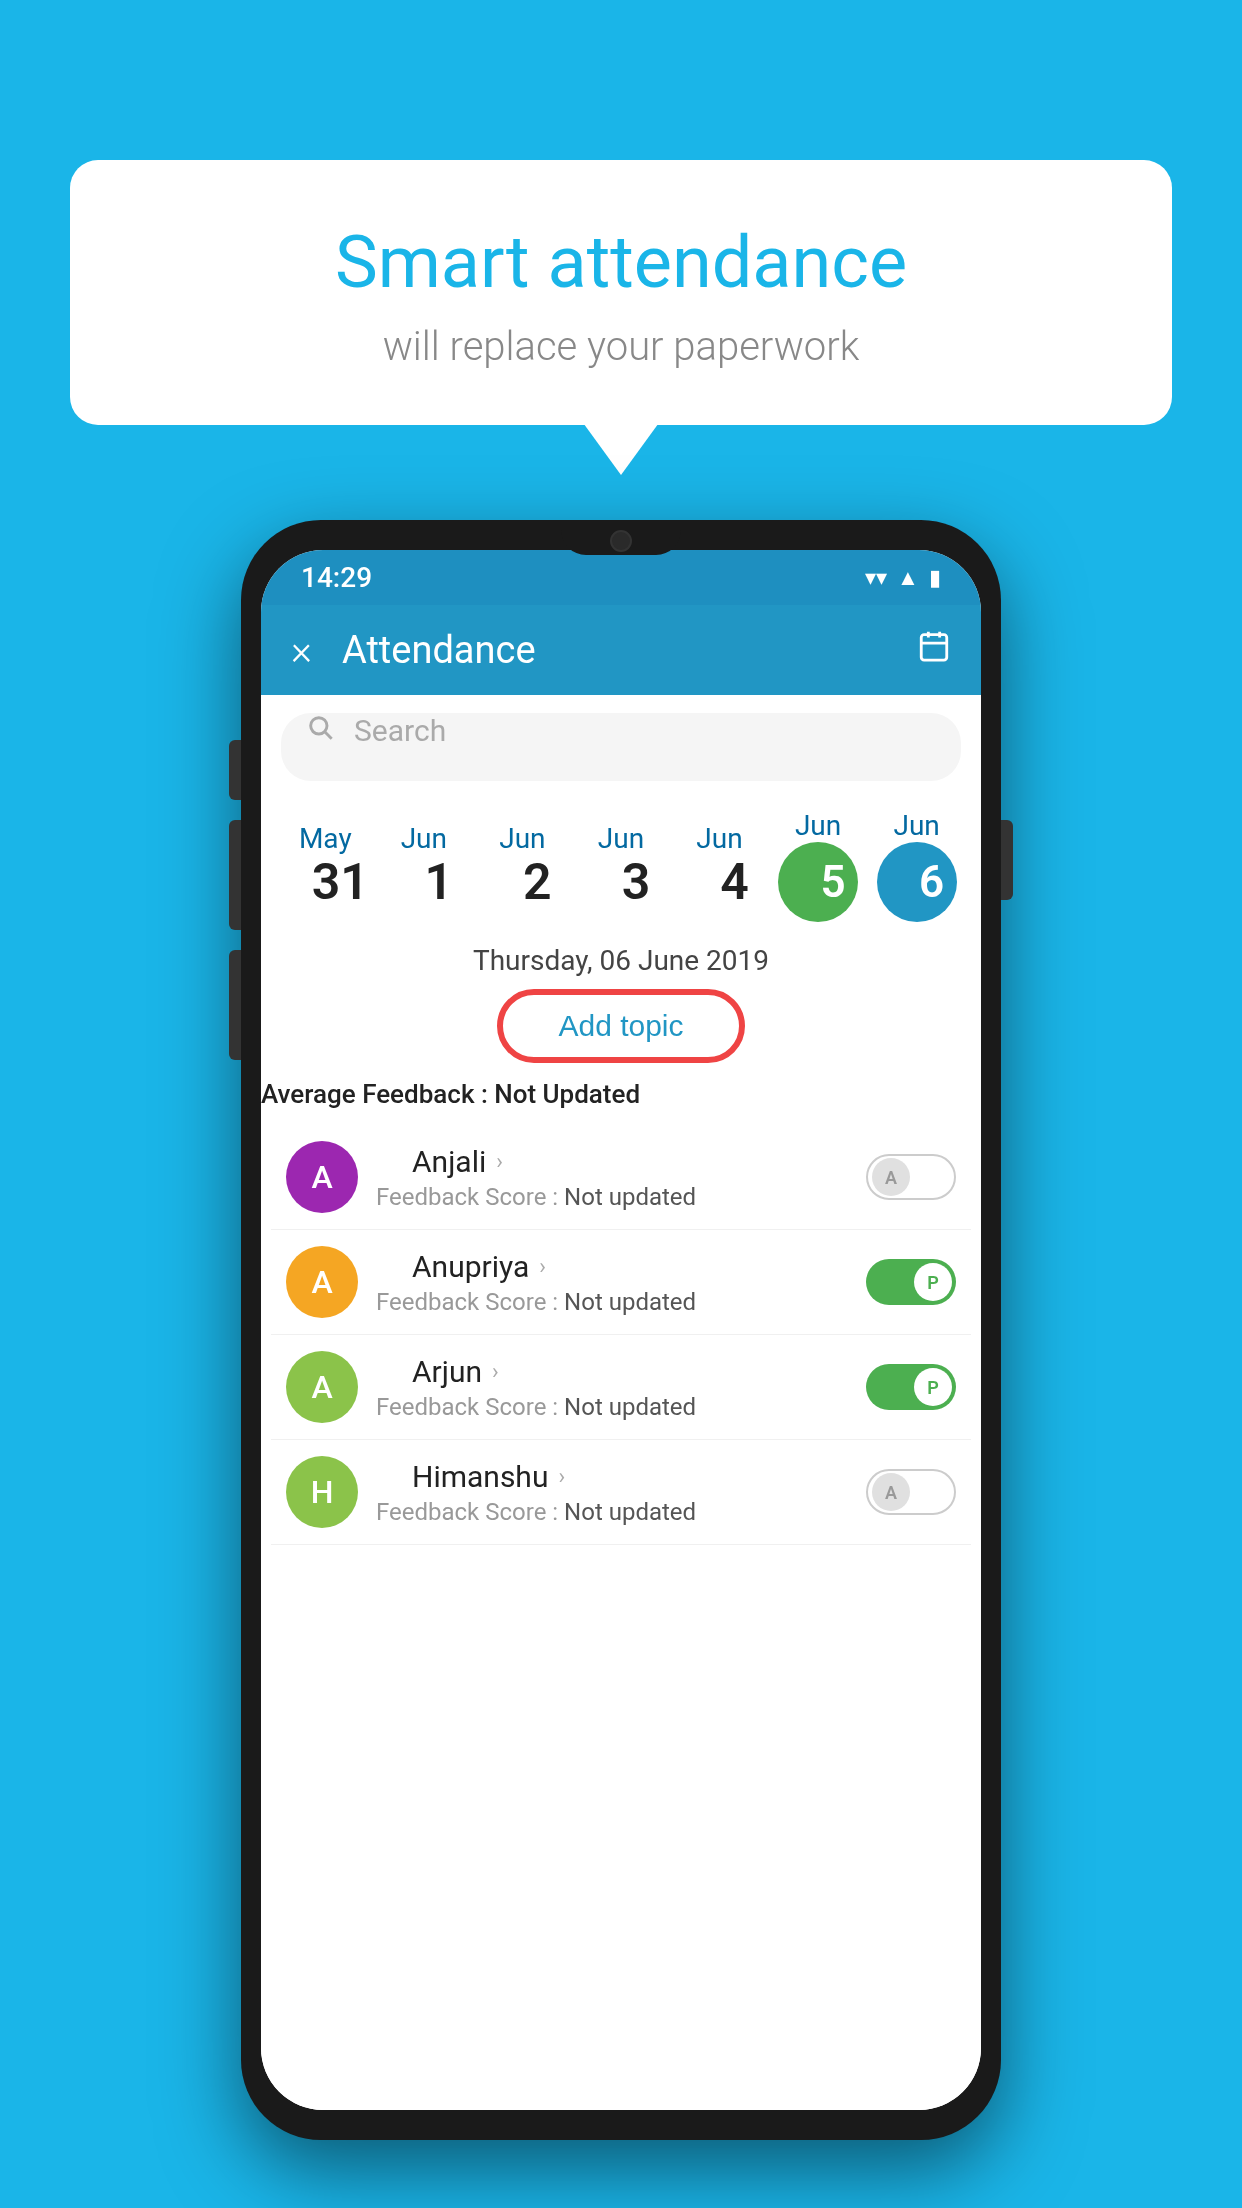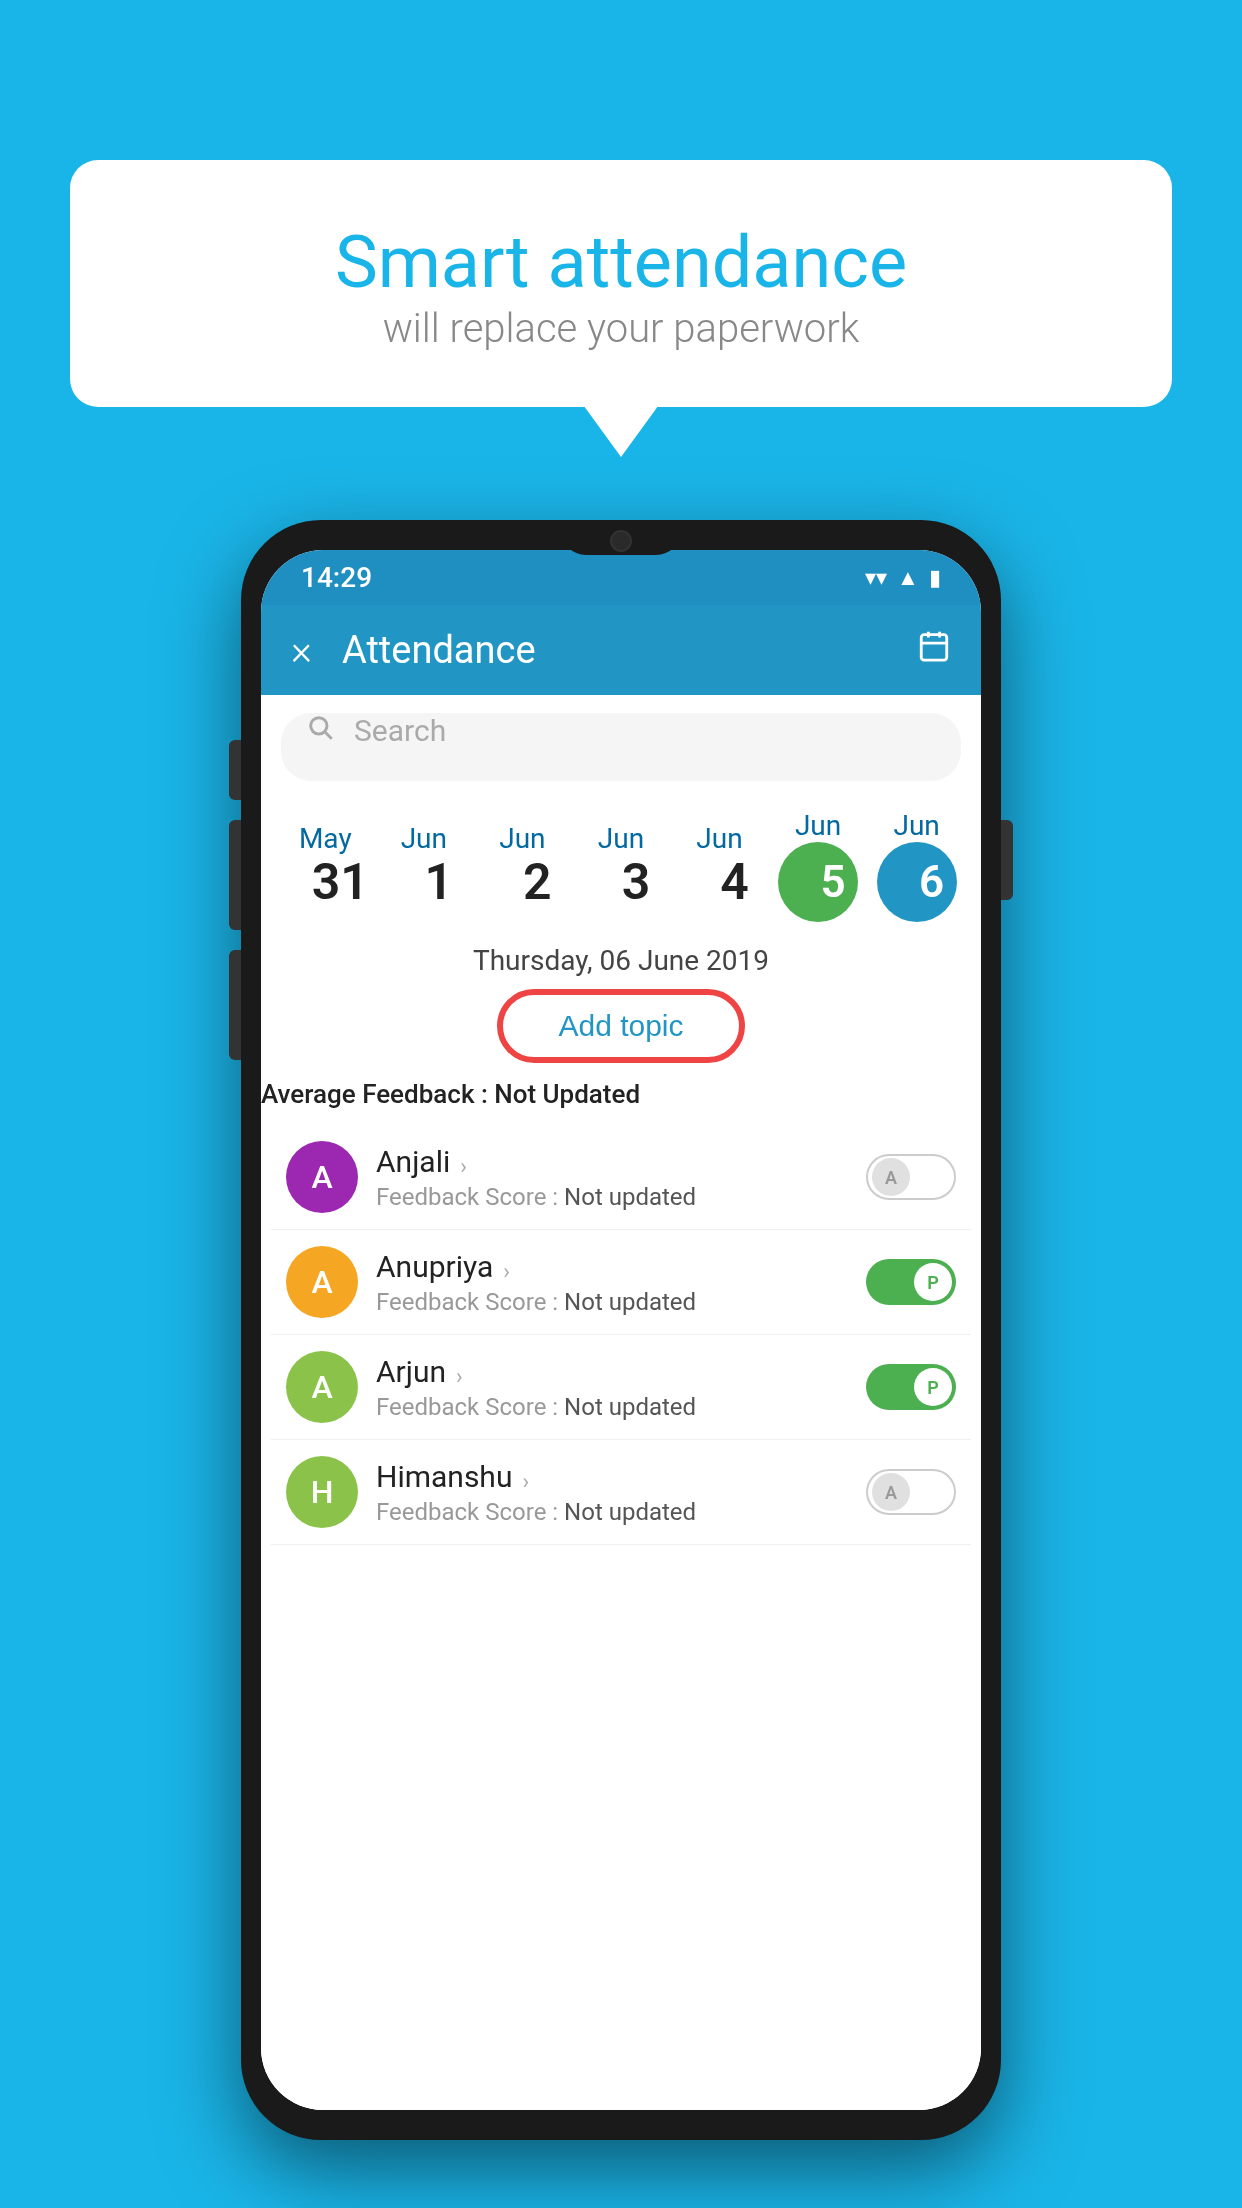--- a/index.html
+++ b/index.html
@@ -32,20 +32,21 @@
       width: 0;
       height: 0;
       border-left: 40px solid transparent;
       border-right: 40px solid transparent;
       border-top: 55px solid white;
     }
     .speech-bubble-title {
       font-size: 72px;
       color: #1ab5e8;
       font-weight: 400;
+      margin-bottom: 18px;
     }
     .speech-bubble-subtitle {
       font-size: 40px;
       color: #888;
       font-weight: 300;
     }
 
     
     .phone-wrapper {
       position: absolute;
@@ -292,22 +293,23 @@
       flex-shrink: 0;
     }
     .student-info {
       flex: 1;
     }
     .student-name {
       font-size: 30px;
       color: #222;
       font-weight: 400;
       display: flex;
-      align-items: flex-end;
+      align-items: center;
       gap: 10px;
+      margin-left: 36px;
     }
     .student-name .chevron {
       font-size: 22px;
       color: #aaa;
     }
     .student-feedback {
       font-size: 24px;
       color: #999;
       margin-top: 4px;
     }

